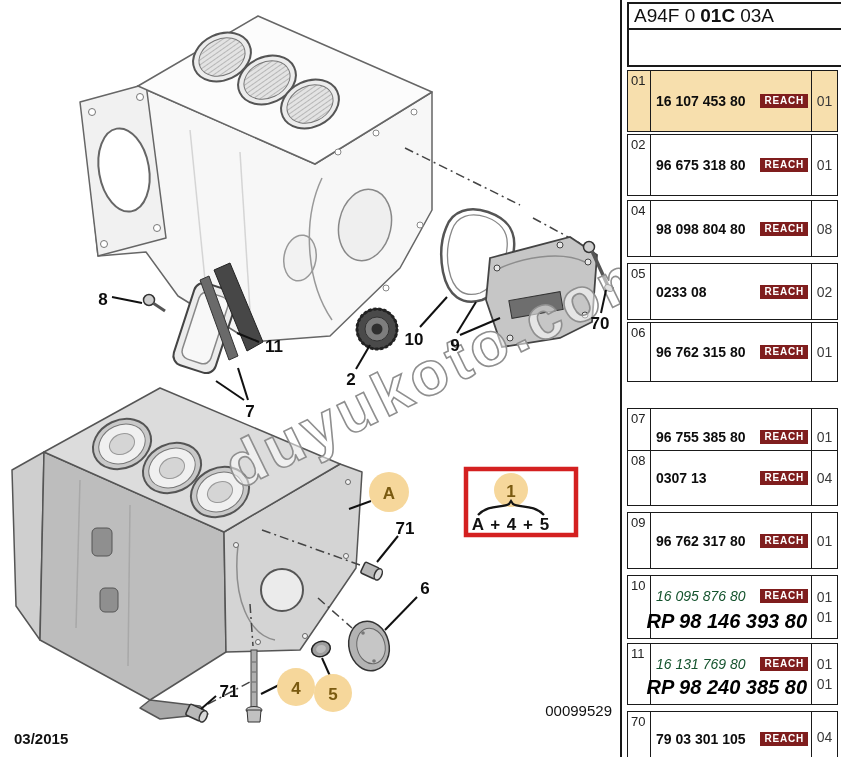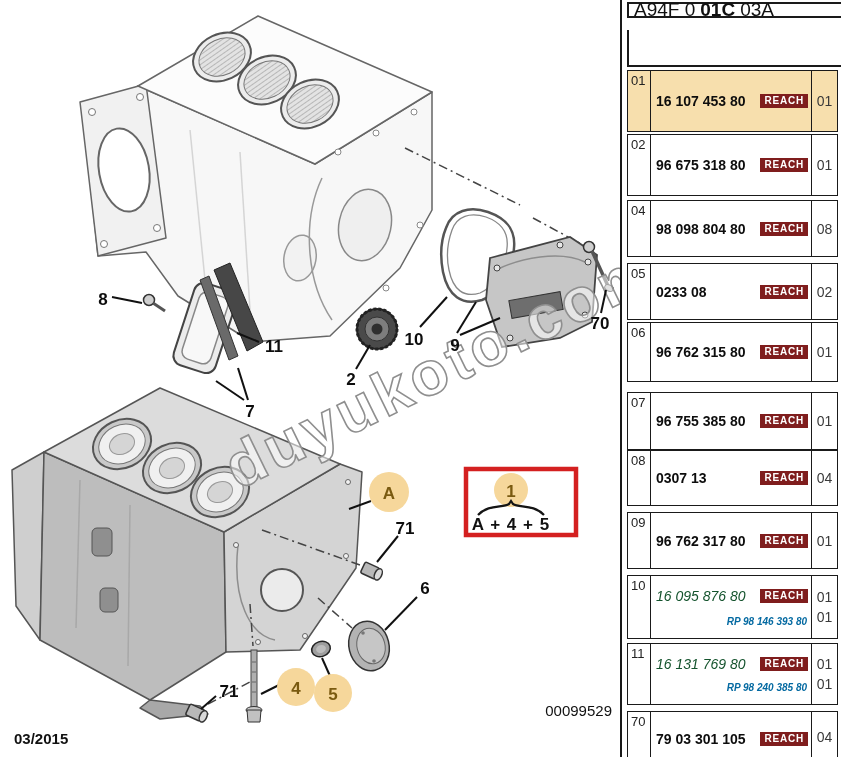--- a/index.html
+++ b/index.html
@@ -2,41 +2,41 @@
 <html><head>
 <meta charset="utf-8">
 <style>
   html,body{margin:0;padding:0;background:#fff;}
   #stage{position:relative;width:841px;height:757px;background:#fff;overflow:hidden;
          font-family:"Liberation Sans", sans-serif;color:#111;}
   svg text{font-family:"Liberation Sans", sans-serif;}
 
   
   .vrule{position:absolute;left:620px;top:0;width:2px;height:757px;background:#1a1a1a;}
-  .hdr{position:absolute;left:627px;top:2px;width:214px;height:16px;
+  .hdr{position:absolute;left:627px;top:2px;width:214px;height:28px;
        border:2px solid #1a1a1a;border-right:none;box-sizing:border-box;
        display:flex;align-items:center;gap:5px;padding-left:5px;font-size:19px;}
   .hdr .b{font-weight:bold;}
   .hdr2{position:absolute;left:627px;top:30px;width:214px;height:37px;
         border:2px solid #1a1a1a;border-top:none;border-right:none;box-sizing:border-box;}
   .row{position:absolute;left:627px;width:211px;border:1.5px solid #1a1a1a;
        box-sizing:border-box;display:grid;grid-template-columns:23px 1fr 25px;background:#fff;}
   .row.hl{background:#F7DFAD;}
   .ref{border-right:1.5px solid #1a1a1a;font-size:13px;color:#222;padding:2px 0 0 3px;}
   .mid{position:relative;border-right:1.5px solid #1a1a1a;}
   .pn{position:absolute;left:5px;top:50%;transform:translateY(-50%);
       font-weight:bold;font-size:14px;white-space:nowrap;color:#0d0d0d;}
   .reach{position:absolute;right:3px;top:50%;transform:translateY(-50%);
          background:#7f1d1d;color:#fff;font-size:10px;font-weight:bold;
          letter-spacing:0.8px;padding:2px 4px;line-height:1;}
   .qty{display:flex;align-items:center;justify-content:center;font-size:14px;color:#3a3a3a;}
   .row.rp .pn{top:33%;font-style:italic;font-weight:normal;color:#14532d;}
   .row.rp .reach{top:33%;}
   .rpline{position:absolute;right:4px;top:72%;transform:translateY(-50%);
-          font-weight:bold;font-style:italic;font-size:10px;white-space:nowrap;color:#0369a1;}
+          font-weight:bold;font-style:italic;font-size:20px;white-space:nowrap;color:#000000;}
   .qty2{flex-direction:column;gap:4px;justify-content:center;}
 
   
   .foot-l{position:absolute;left:14px;top:730px;font-size:15px;font-weight:bold;}
   .foot-r{position:absolute;left:492px;top:702px;width:120px;text-align:right;
           font-size:15px;font-weight:normal;}
 </style>
 </head>
 <body>
 
@@ -302,21 +302,21 @@
     <div class="ref">06</div>
     <div class="mid">
       <span class="pn">96 762 315 80</span>
       <span class="reach">REACH</span>
     </div>
     <div class="qty">
         <span>01</span>
       </div>
   </div>
 
-  <div class="row" style="top:392px;height:58px">
+  <div class="row" style="top:408px;height:58px">
     <div class="ref">07</div>
     <div class="mid">
       <span class="pn">96 755 385 80</span>
       <span class="reach">REACH</span>
     </div>
     <div class="qty">
         <span>01</span>
       </div>
   </div>
 

